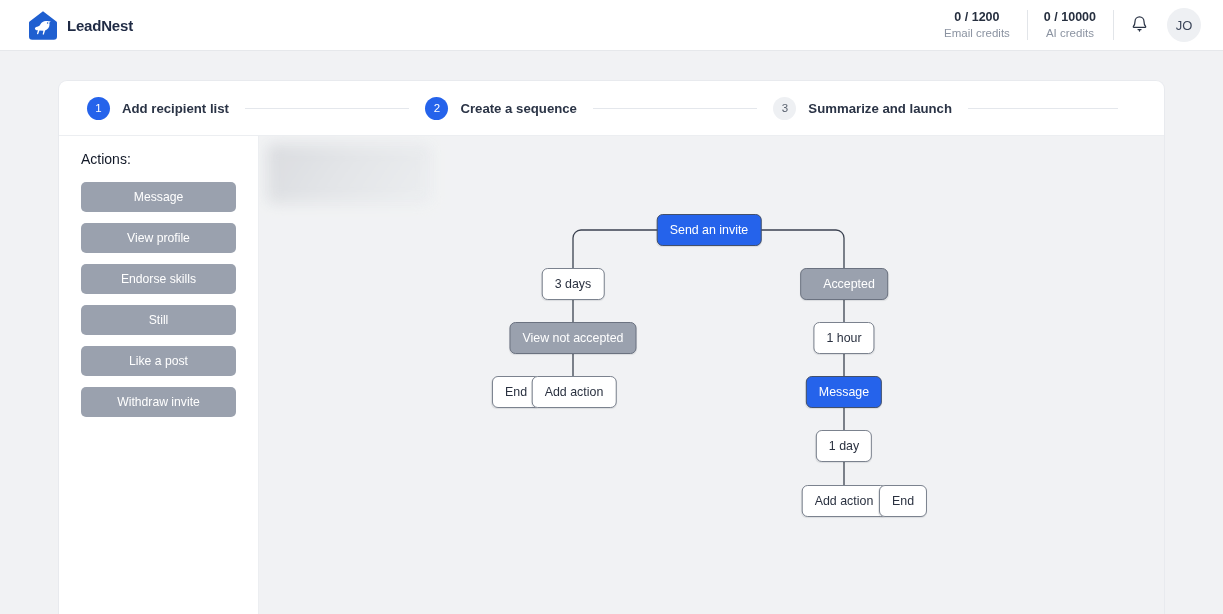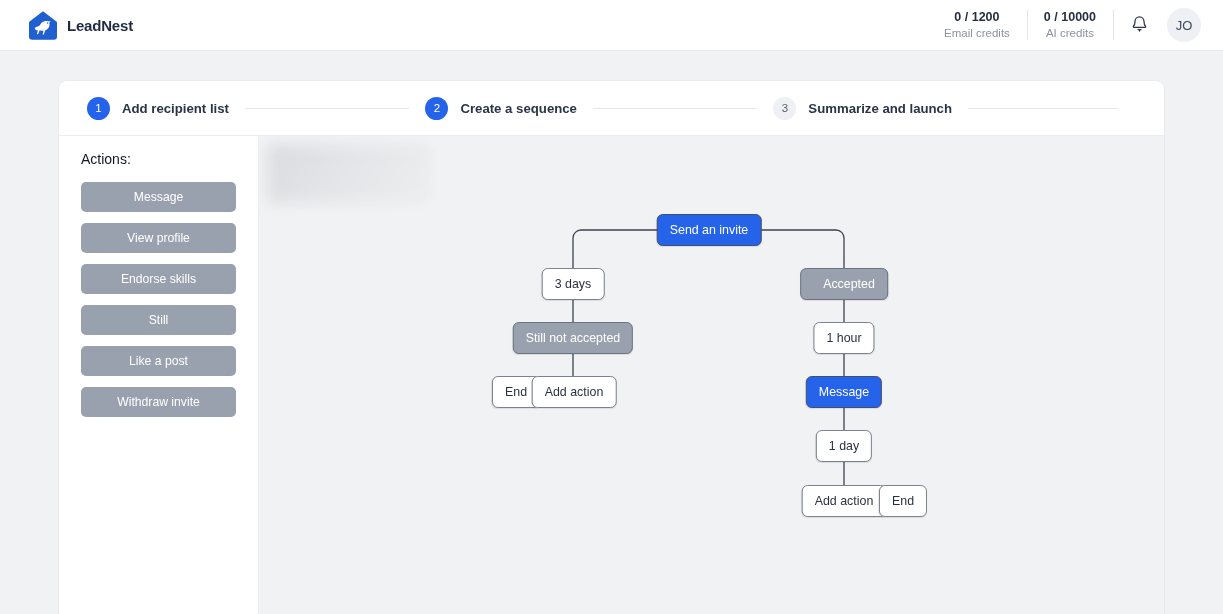--- a/index.html
+++ b/index.html
@@ -382,21 +382,21 @@
 
               <path d="M585 163 V187"></path>
               <path d="M585 217 V241"></path>
               <path d="M585 271 V295"></path>
               <path d="M585 325 V350"></path>
             </g>
           </svg>
 
           <div class="node primary" style="left:450px; top:94px;">Send an invite</div>
           <div class="node plain" style="left:314px; top:148px;">3 days</div>
-          <div class="node muted" style="left:314px; top:202px;">Still not accepted</div>
+          <div class="node muted" style="left:314px; top:202px;">View not accepted</div>
           <div class="node plain" style="left:257px; top:256px;">End</div>
           <div class="node plain" style="left:315px; top:256px;">Add action</div>
           <div class="node muted" style="left:585px; top:148px;padding-left:22px;">Accepted</div>
           <div class="node plain" style="left:585px; top:202px;">1 hour</div>
           <div class="node primary" style="left:585px; top:256px;">Message</div>
           <div class="node plain" style="left:585px; top:310px;">1 day</div>
           <div class="node plain" style="left:585px; top:365px;">Add action</div>
           <div class="node plain" style="left:644px; top:365px;">End</div>
 
         </div>

